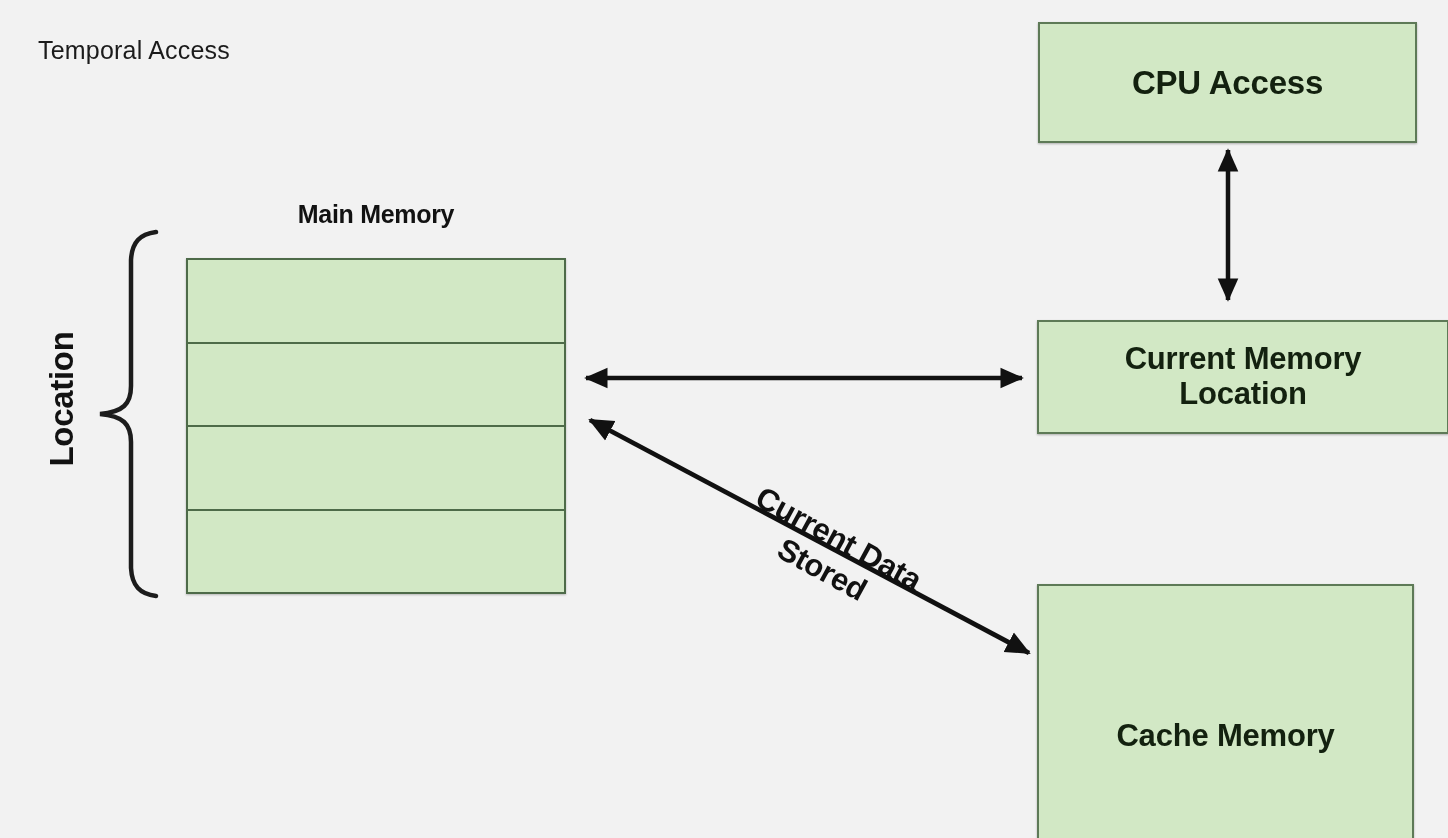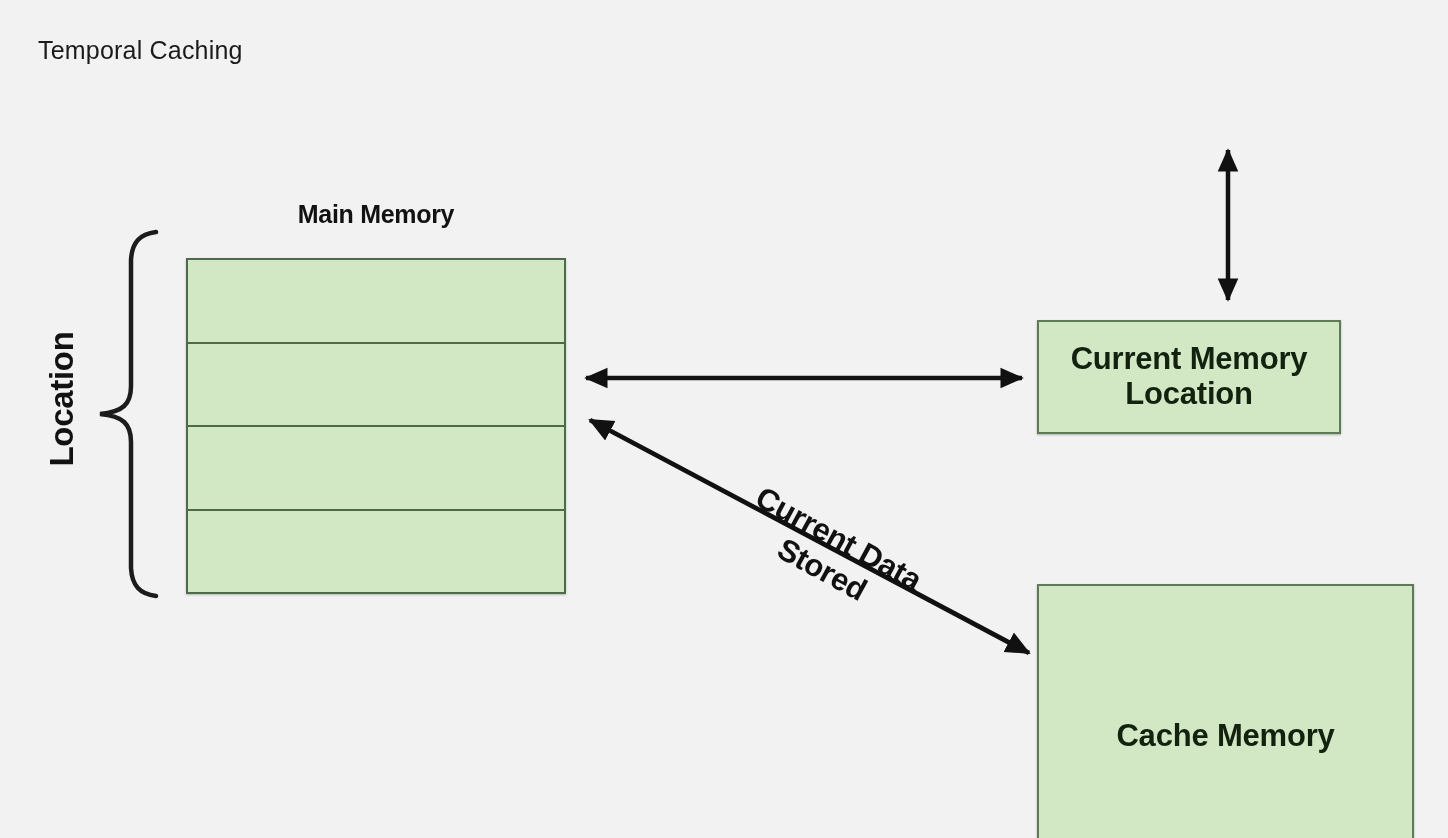--- a/index.html
+++ b/index.html
@@ -46,21 +46,21 @@
     font-weight: bold;
     color: #13210f;
     text-align: center;
     line-height: 1.12;
     letter-spacing: -0.2px;
   }
 
   #cpu-access-box   { left: 1038px; top: 22px;  width: 379px; height: 121px; }
   #cpu-access-label { top: 50%; transform: translateY(-50%); font-size: 33px; }
 
-  #current-memory-location-box   { left: 1037px; top: 320px; width: 304px; height: 114px; }
+  #current-memory-location-box   { left: 1037px; top: 320px; width: 412px; height: 114px; }
   #current-memory-location-label { top: 50%; transform: translateY(-50%); font-size: 31px; }
 
   #cache-memory-box   { left: 1037px; top: 548px; width: 377px; height: 258px; margin-top: 36px; }
   #cache-memory-label { top: 133px; font-size: 31px; }
 
   
   #main-memory-title {
     position: absolute;
     left: 186px;
     top: 200px;
@@ -137,21 +137,21 @@
     transform: rotate(28.5deg);
     transform-origin: center center;
     letter-spacing: -0.4px;
   }
 </style>
 </head>
 <body>
 
 <div id="canvas">
 
-  <div id="page-title">Temporal Caching</div>
+  <div id="page-title">Temporal Access</div>
 
   <div id="main-memory-title">Main Memory</div>
 
   <div id="main-memory-table">
     <div class="memory-row"></div>
     <div class="memory-row"></div>
     <div class="memory-row"></div>
     <div class="memory-row"></div>
   </div>
 
@@ -160,20 +160,23 @@
              C 44 6, 36 14, 35 32
              L 35 158
              C 35 176, 27 184, 4 186
              C 27 188, 35 196, 35 214
              L 35 340
              C 36 358, 44 366, 60 368" fill="none" stroke="#1c1c1c" stroke-width="4.5" stroke-linecap="round"></path>
   </svg>
 
   <div id="location-label">Location</div>
 
+  <div class="node-box" id="cpu-access-box">
+    <div class="node-label" id="cpu-access-label">CPU Access</div>
+  </div>
 
   <div class="node-box" id="current-memory-location-box">
     <div class="node-label" id="current-memory-location-label">Current Memory Location</div>
   </div>
 
   <div class="node-box" id="cache-memory-box">
     <div class="node-label" id="cache-memory-label">Cache Memory</div>
   </div>
 
   <svg id="arrows" viewBox="0 0 1448 838">

